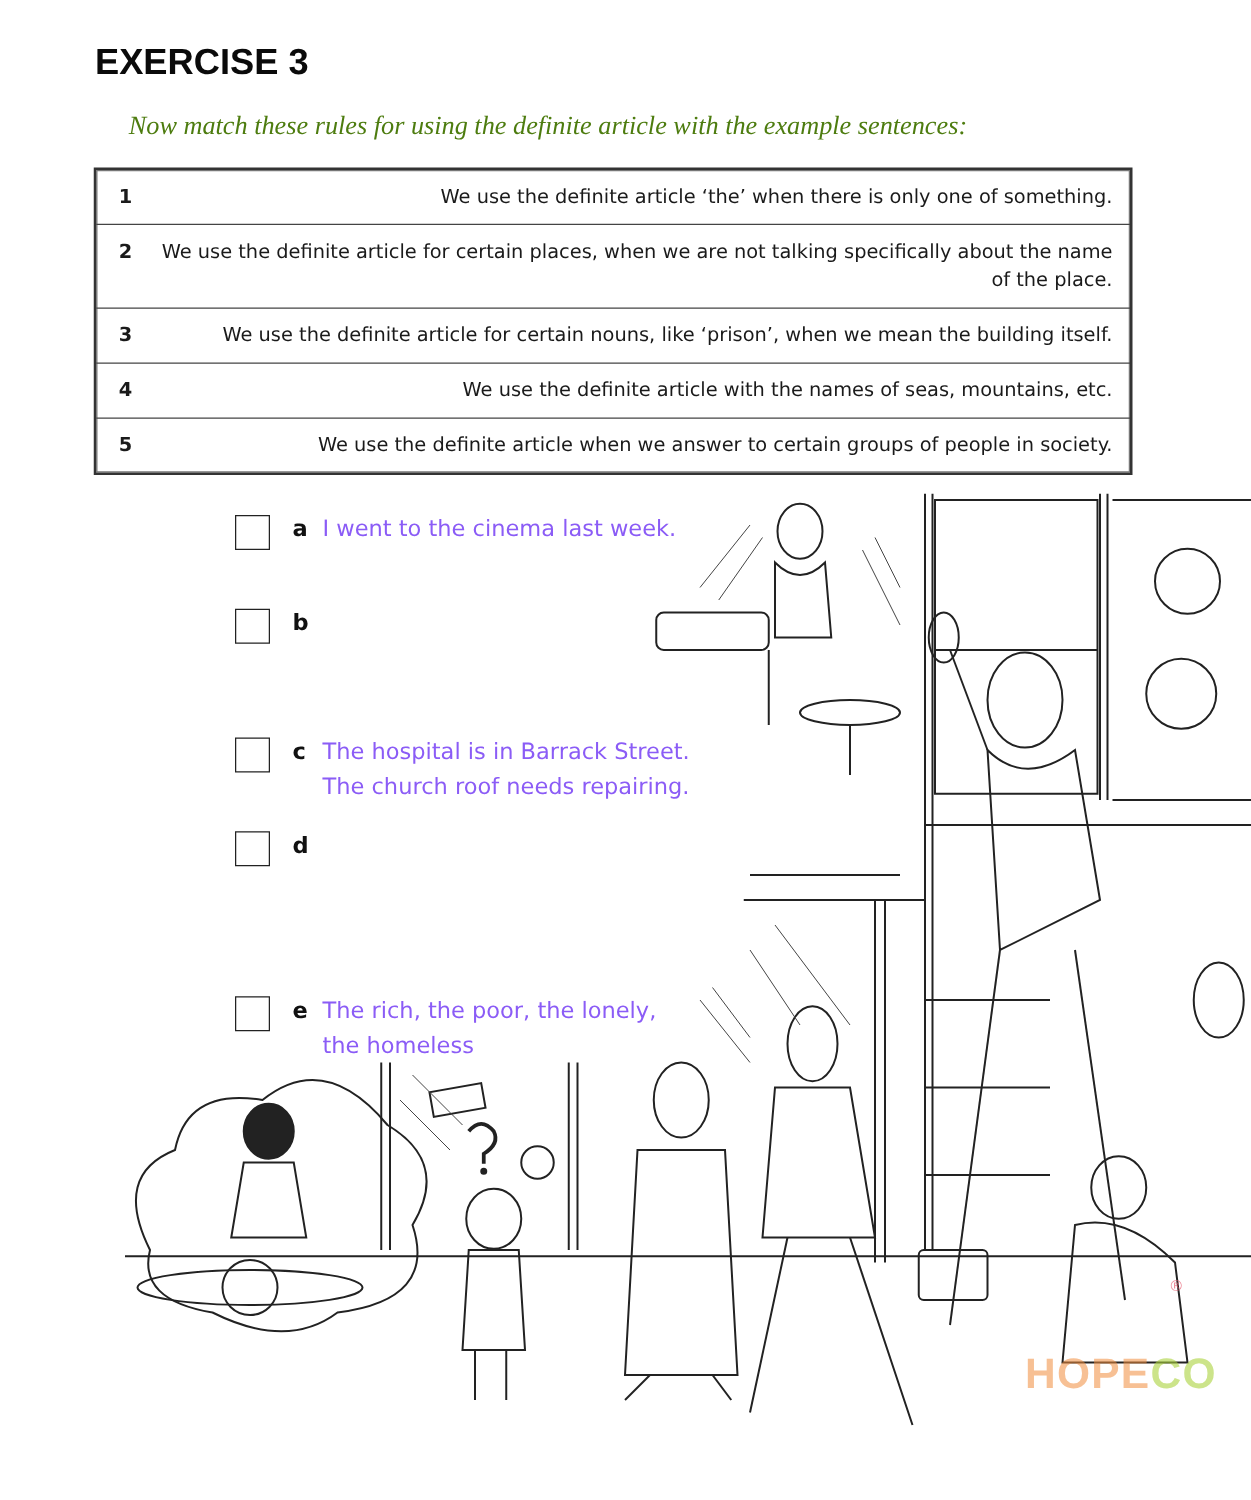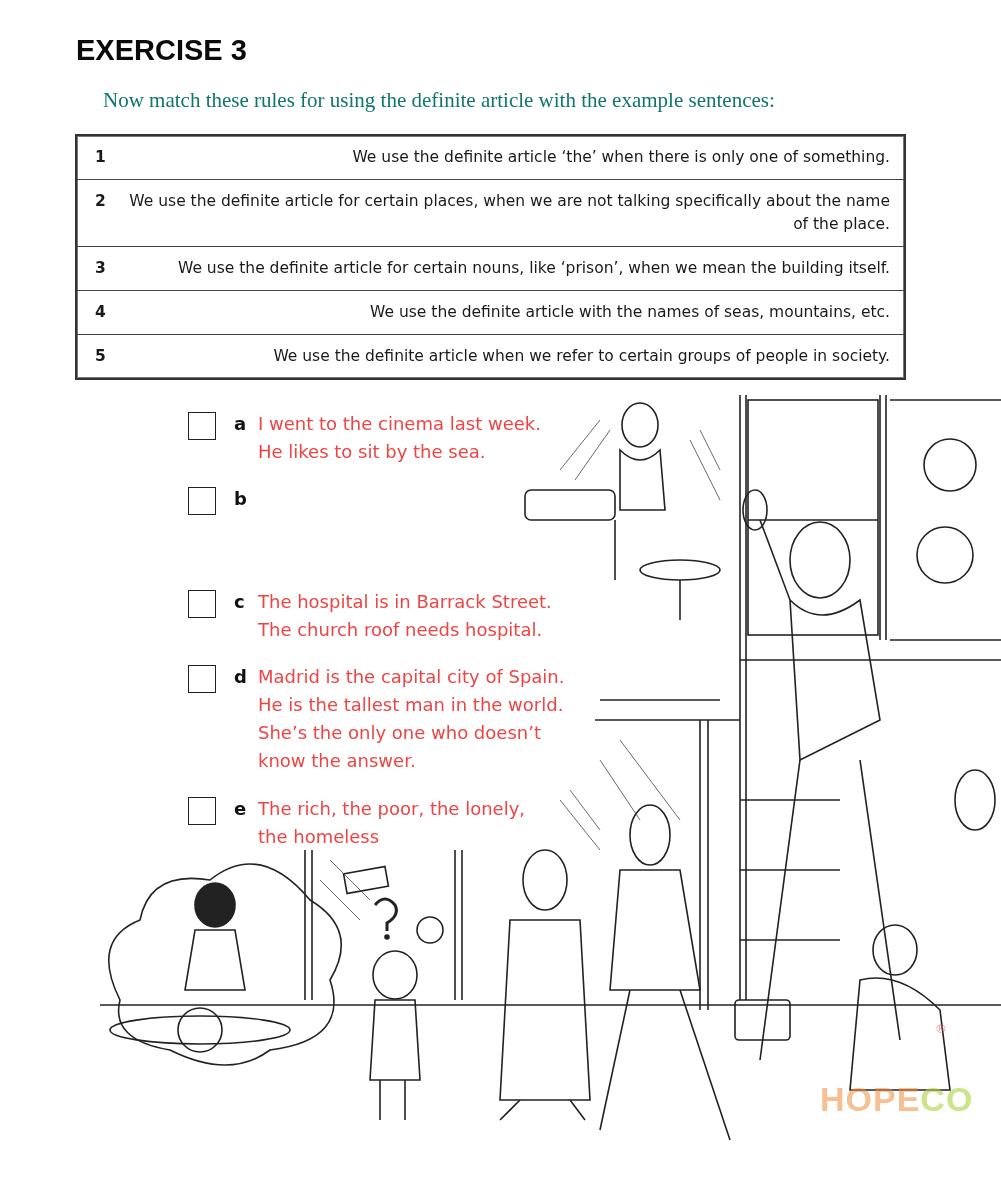--- a/index.html
+++ b/index.html
@@ -6,41 +6,41 @@
     body {
       width: 1001px; height: 1200px; background: #ffffff; position: relative; overflow: hidden;
       font-family: "DejaVu Sans", sans-serif; color: #111;
     }
     .title {
       position: absolute; left: 76px; top: 34px;
       font-family: "Liberation Sans", sans-serif; font-weight: bold; font-size: 29px; letter-spacing: 0px; color: #0a0a0a;
     }
     .instruction {
       position: absolute; left: 103px; top: 88px;
-      font-family: "Liberation Serif", serif; font-size: 21px; color: #0f766e;
+      font-family: "Liberation Serif", serif; font-style: italic; font-size: 21px; color: #4d7c0f;
     }
     .rules {
       position: absolute; left: 75px; top: 134px; width: 831px;
       border: 2px solid #333; box-shadow: 0 0 0 1px #777 inset;
       box-sizing: border-box;
     }
     .rule {
       display: flex; border-bottom: 1.5px solid #444; padding: 10px 14px 10px 18px;
       font-size: 15.5px; line-height: 23px; color: #1a1a1a;
     }
     .rule:last-child { border-bottom: none; }
     .rule .num { width: 28px; flex: 0 0 28px; font-weight: bold; }
     .rule .txt { flex: 1; text-align: right; }
     .examples { position: absolute; left: 188px; top: 410px; width: 420px; }
     .ex { position: absolute; left: 0; display: flex; }
     .box {
       width: 28px; height: 28px; border: 1.5px solid #222; box-sizing: border-box; margin-top: 2px; background: #fff;
     }
     .ex .letter { width: 24px; margin-left: 18px; font-weight: bold; font-size: 18px; line-height: 28px; }
-    .ex .lines { font-size: 18px; line-height: 28px; color: #ef4444; }
+    .ex .lines { font-size: 18px; line-height: 28px; color: #8b5cf6; }
     .illus { position: absolute; left: 0; top: 0; width: 1001px; height: 1200px; pointer-events: none; }
     .watermark {
       position: absolute; left: 820px; top: 1080px; font-family: "Liberation Sans", sans-serif; font-weight: bold;
       font-size: 34px; color: rgba(240,140,60,0.55); letter-spacing: 1px; text-align: center;
     }
     .watermark .co { color: rgba(170,210,60,0.6); }
     .watermark-reg { position: absolute; left: 935px; top: 1022px; color: rgba(230,90,110,0.7); font-size: 12px; }
   </style>
 </head>
 <body>
@@ -60,21 +60,21 @@
   <div class="rule">
     <span class="num">3</span>
     <span class="txt">We use the definite article for certain nouns, like ‘prison’, when we mean the building itself.</span>
   </div>
   <div class="rule">
     <span class="num">4</span>
     <span class="txt">We use the definite article with the names of seas, mountains, etc.</span>
   </div>
   <div class="rule">
     <span class="num">5</span>
-    <span class="txt">We use the definite article when we refer to certain groups of people in society.</span>
+    <span class="txt">We use the definite article when we answer to certain groups of people in society.</span>
   </div>
 </div>
 
 <svg class="illus" viewBox="0 0 1001 1200" xmlns="http://www.w3.org/2000/svg">
   <g stroke="#222" stroke-width="1.6" fill="none">
 
     <line x1="740" y1="395" x2="740" y2="1000"></line>
     <line x1="746" y1="395" x2="746" y2="1000"></line>
     <line x1="880" y1="395" x2="880" y2="640"></line>
     <line x1="886" y1="395" x2="886" y2="640"></line>
@@ -161,44 +161,37 @@
       <line x1="570" y1="790" x2="600" y2="830"></line>
   </g>
 </svg>
 
 <div class="examples">
   <div class="ex" style="top:0px;">
     <div class="box"></div>
     <span class="letter">a</span>
     <div class="lines">
       <div>I went to the cinema last week.</div>
-      <div>He likes to sit by the sea.</div>
     </div>
   </div>
   <div class="ex" style="top:75px;">
     <div class="box"></div>
     <span class="letter">b</span>
   </div>
   <div class="ex" style="top:178px;">
     <div class="box"></div>
     <span class="letter">c</span>
     <div class="lines">
       <div>The hospital is in Barrack Street.</div>
-      <div>The church roof needs hospital.</div>
+      <div>The church roof needs repairing.</div>
     </div>
   </div>
   <div class="ex" style="top:253px;">
     <div class="box"></div>
     <span class="letter">d</span>
-    <div class="lines">
-      <div>Madrid is the capital city of Spain.</div>
-      <div>He is the tallest man in the world.</div>
-      <div>She’s the only one who doesn’t</div>
-      <div>know the answer.</div>
-    </div>
   </div>
   <div class="ex" style="top:385px;">
     <div class="box"></div>
     <span class="letter">e</span>
     <div class="lines">
       <div>The rich, the poor, the lonely,</div>
       <div>the homeless</div>
     </div>
   </div>
 </div>

